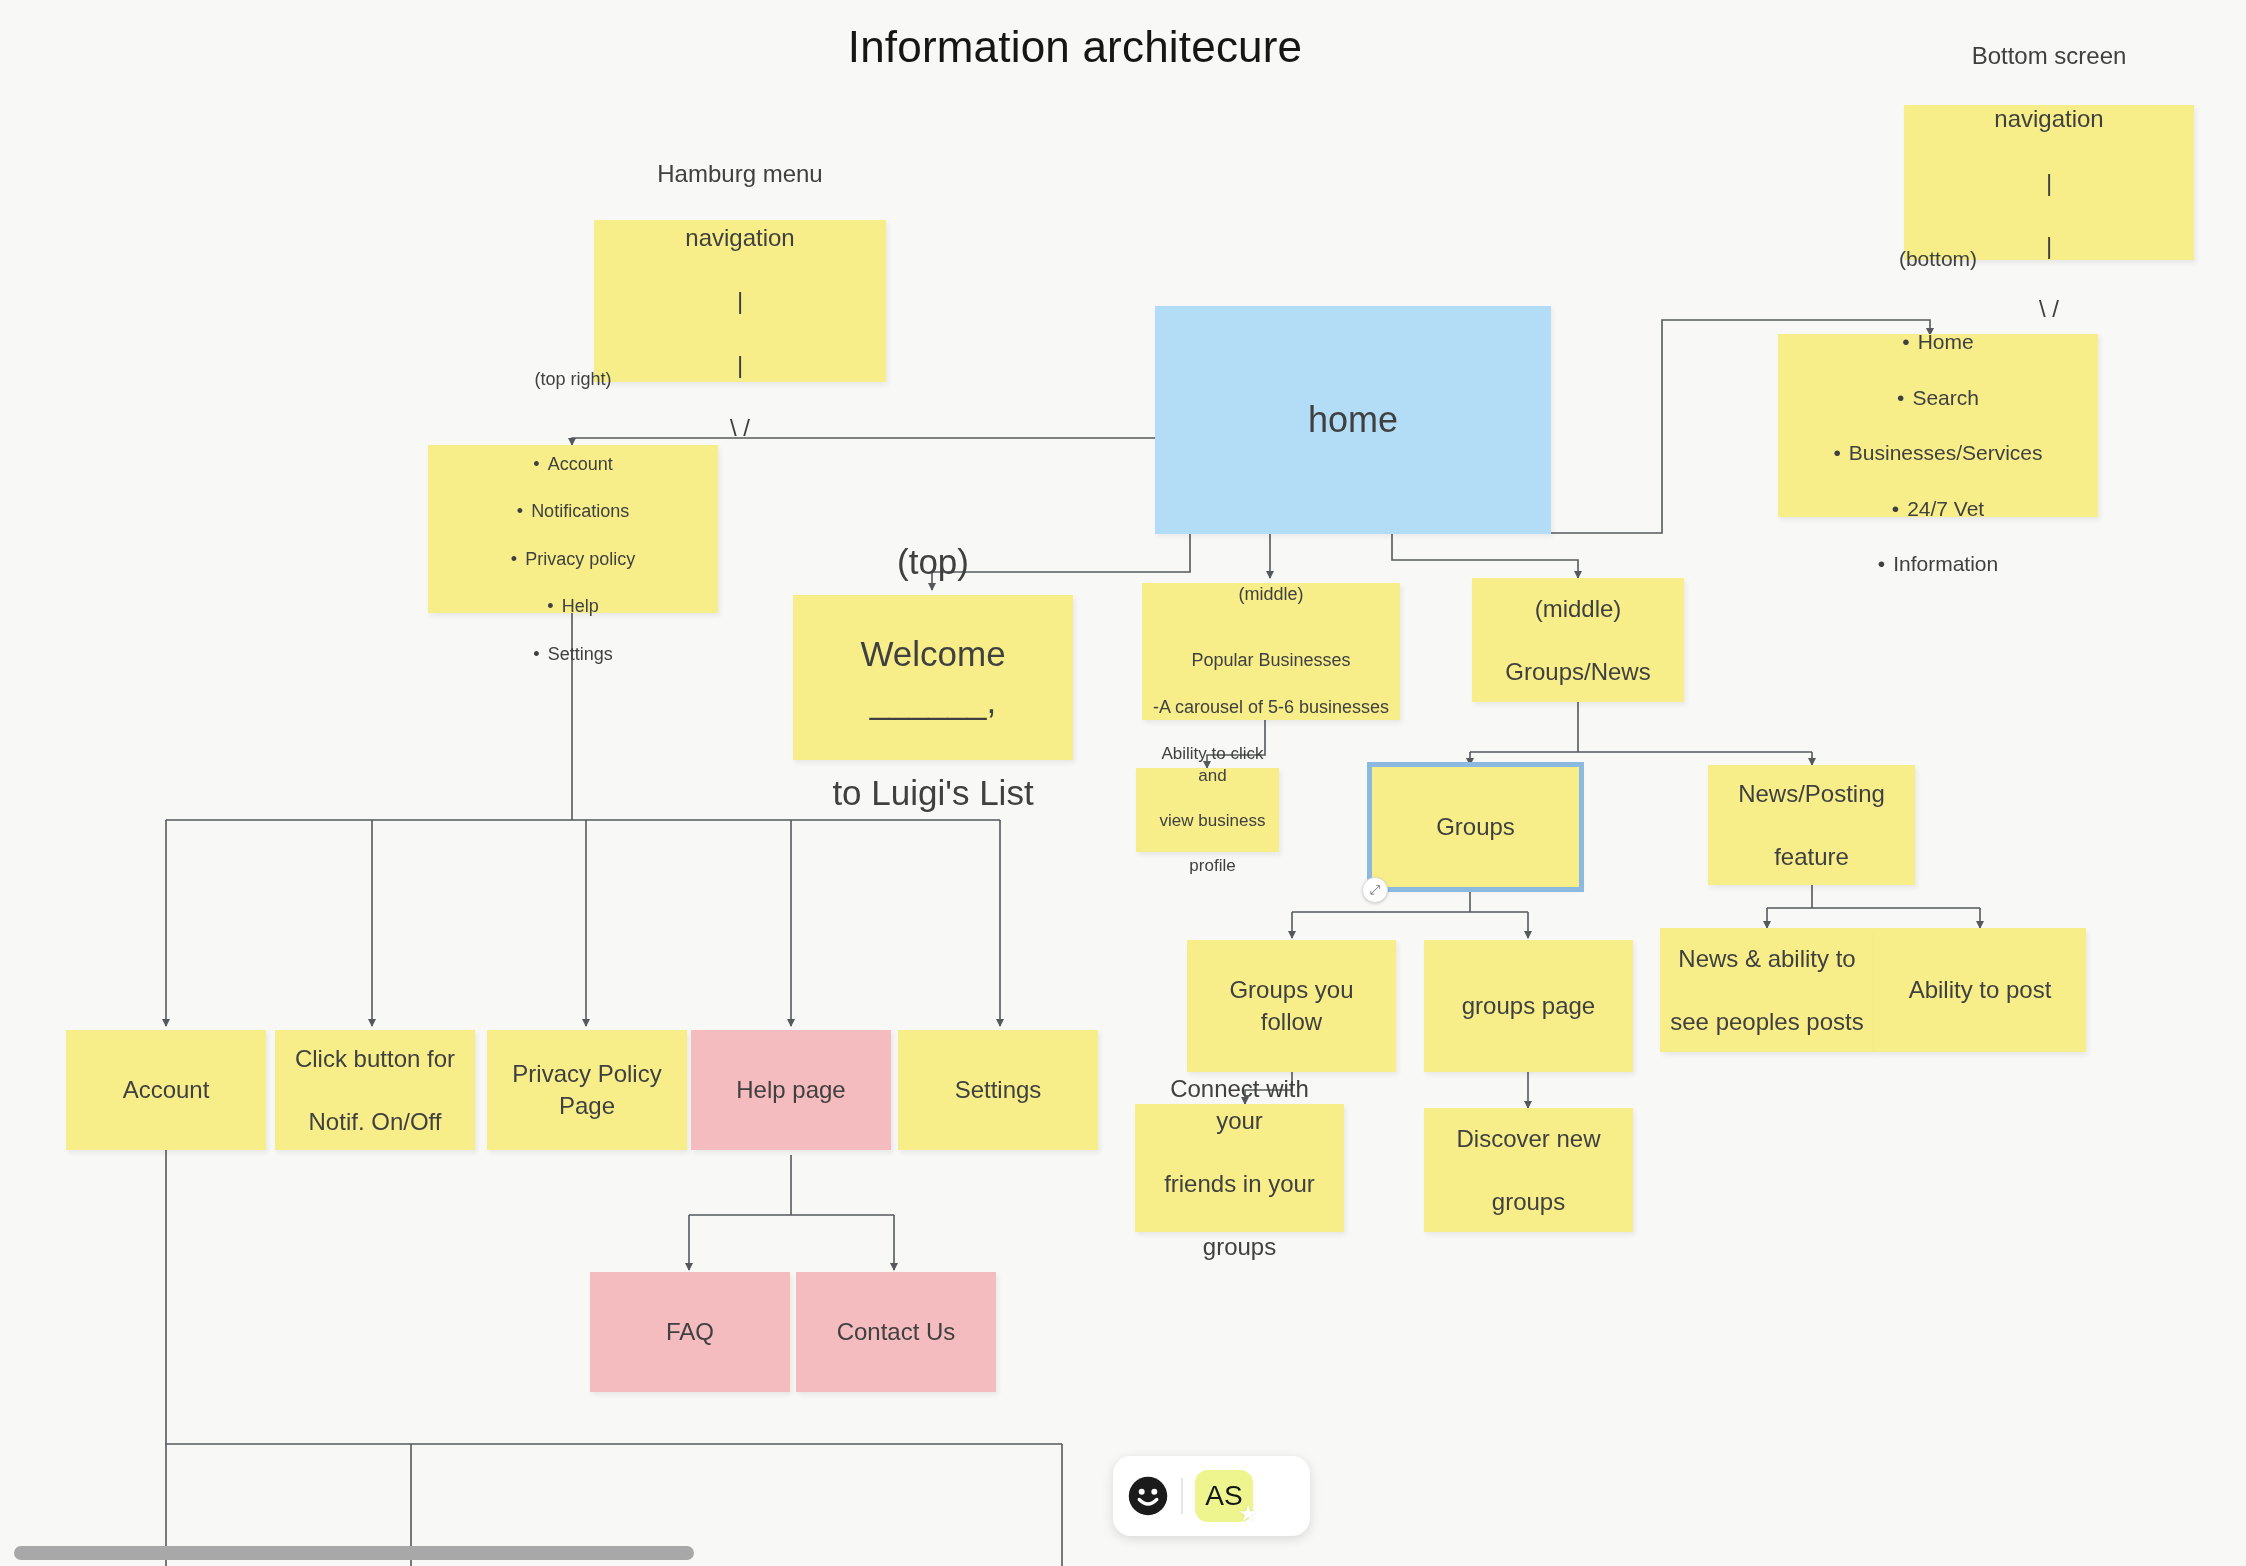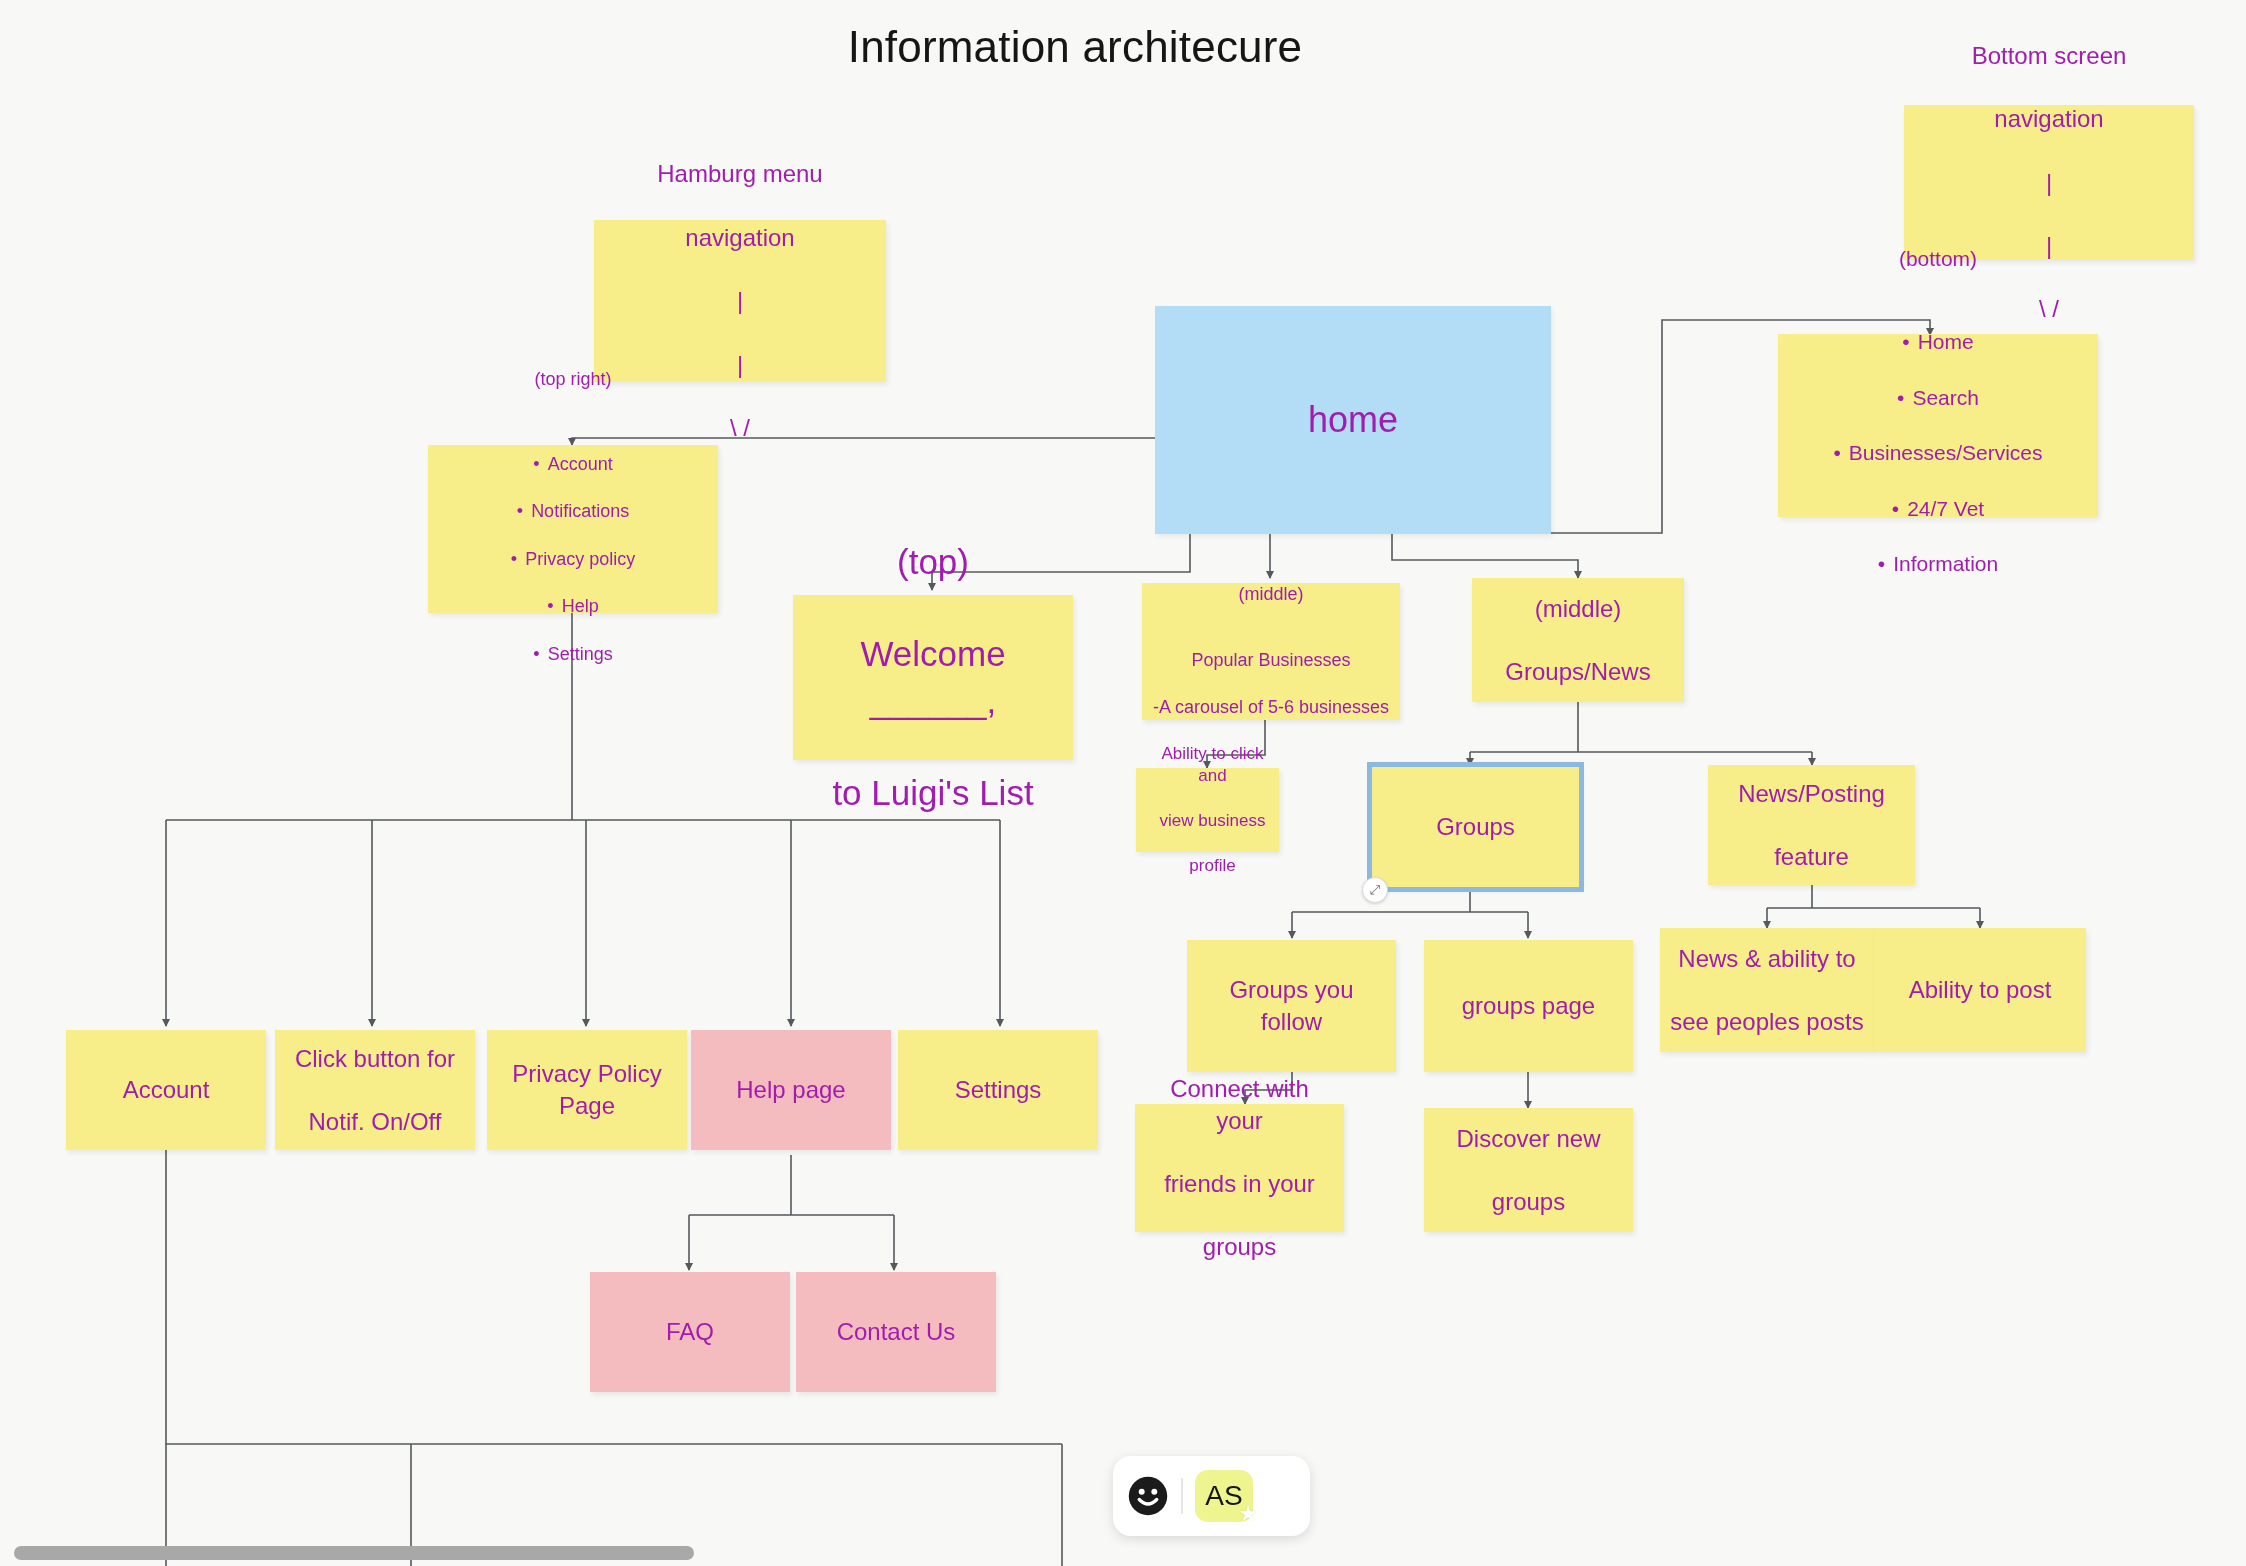--- a/index.html
+++ b/index.html
@@ -11,21 +11,21 @@
   }
   #canvas { position: relative; width: 2246px; height: 1566px; background:#f8f8f7; }
 
   svg.links { position:absolute; inset:0; width:2246px; height:1566px; pointer-events:none; }
 
   .note {
     position: absolute;
     background: #f7ee8a;
     display: flex; align-items: center; justify-content: center;
     text-align: center;
-    color: #a21caf;
+    color: #404040;
     box-shadow: 2px 3px 5px rgba(0,0,0,0.07);
     padding: 6px 10px;
     line-height: 1.32;
     white-space: pre-line;
   }
   .note.blue { background:#b3ddf6; box-shadow: 2px 3px 5px rgba(0,0,0,0.06); }
   .note.pink { background:#f4bcbe; }
   .note.selected { outline: 5px solid #8bb9e0; outline-offset: -1px; }
 
   .note-inner { width:100%; }

